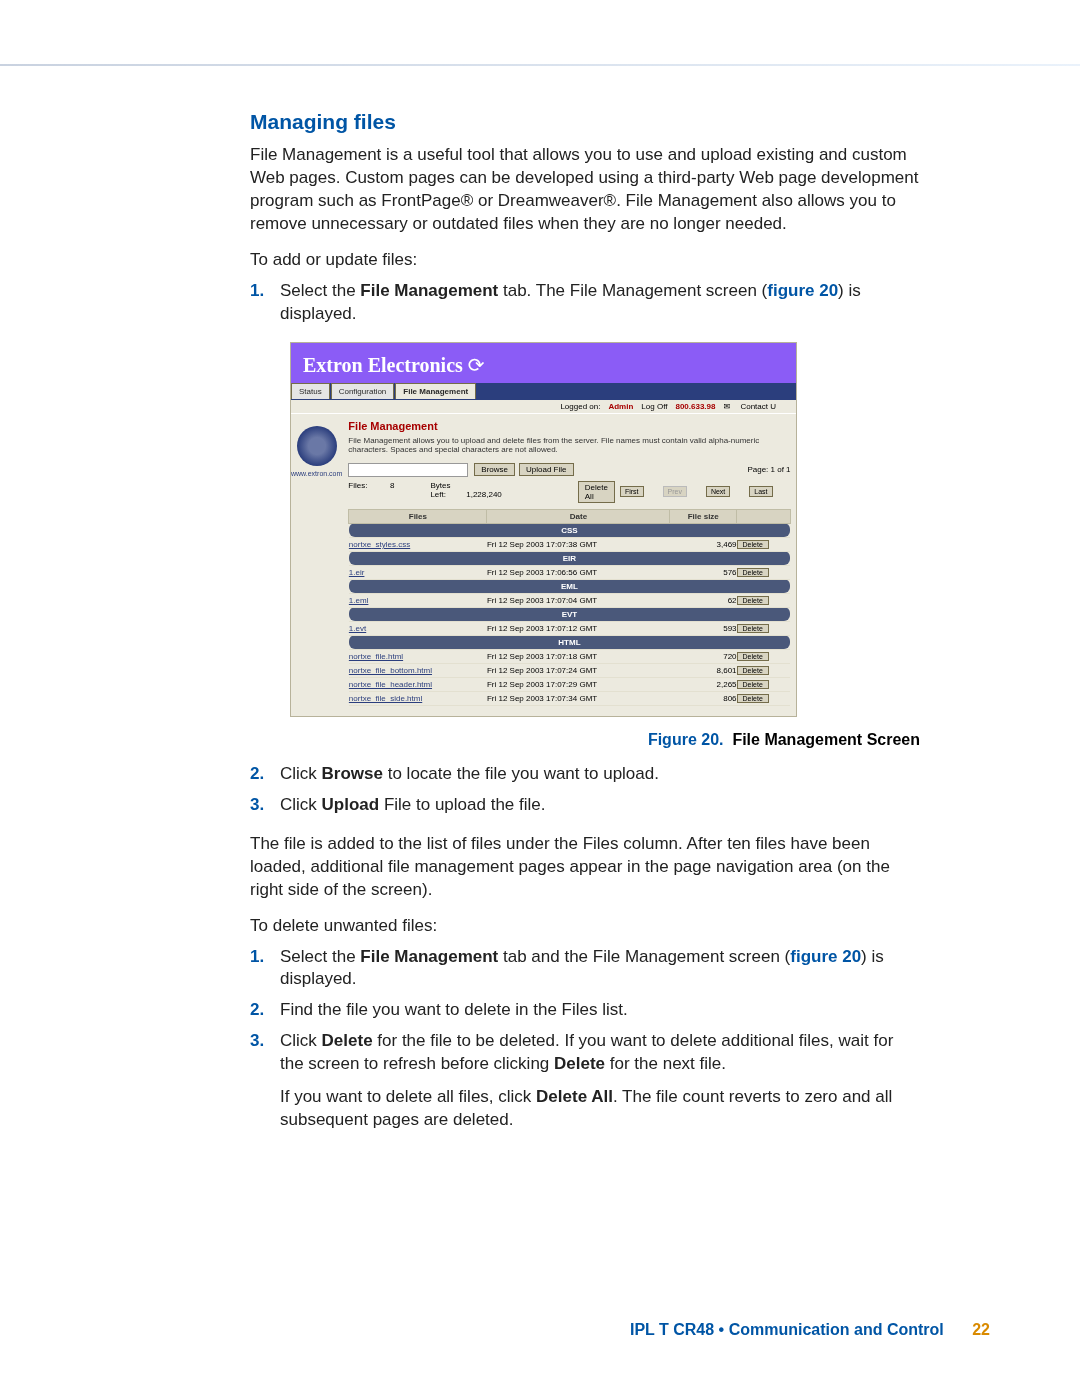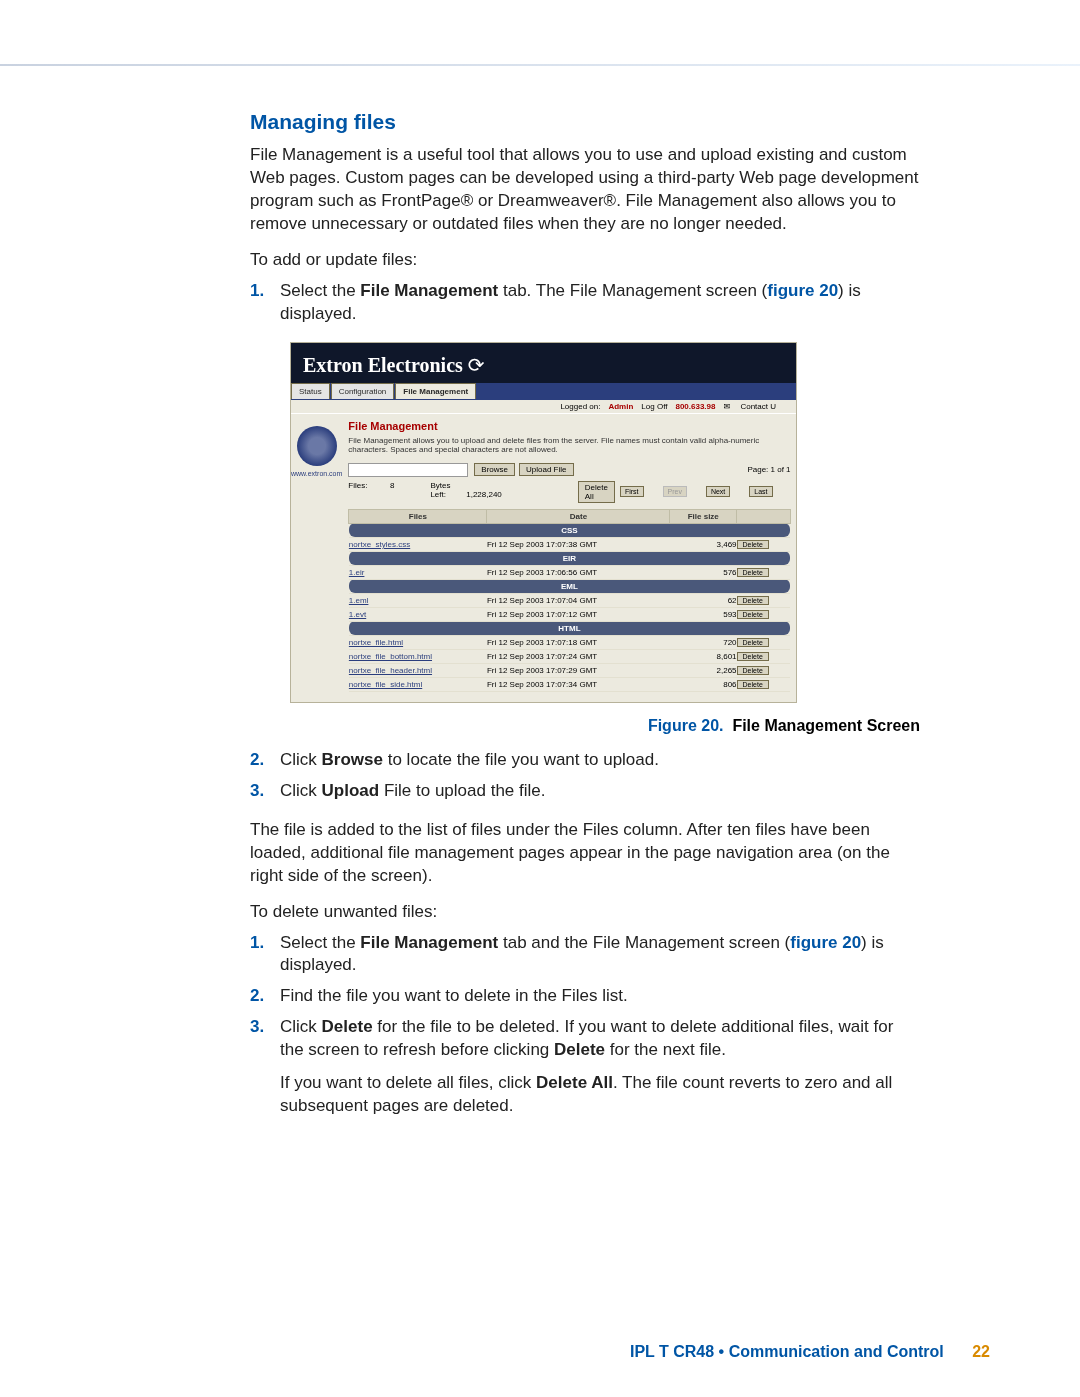--- a/index.html
+++ b/index.html
@@ -29,21 +29,21 @@
   .fig-caption { margin:14px 0 14px 40px; font-size:16px;text-align:right;}
   .fig-caption .figno{ color:#0055a5; font-weight:bold; }
   .fig-caption .figtitle{ color:#000; font-weight:bold; }
   .screenshot {
     margin:4px 0 0 40px;
     width:507px;
     border:1px solid #b7b29a;
     font-family: Verdana, Arial, sans-serif;
     background:#eceadf;
   }
-  .ss-header { background:#0f172a; color:#fff; padding:10px 12px 6px 12px; font-family:"Times New Roman",serif; font-size:20px;}
+  .ss-header { background:#8b5cf6; color:#fff; padding:10px 12px 6px 12px; font-family:"Times New Roman",serif; font-size:20px;}
   .ss-header .brand b{font-weight:bold;}
   .ss-tabs { display:flex; background:#2b3e7d; border-bottom:1px solid #2b3e7d;}
   .ss-tab { font-size:8px; padding:3px 7px; background:#e5e5e5; border:1px solid #746c4a; border-bottom:none; margin-right:1px; color:#2a2a2a;}
   .ss-tab.active { background:#eceadf; font-weight:bold;}
   .ss-subbar { display:flex; justify-content:flex-end; align-items:center; background:#eceadf; font-size:8px; padding:2px 20px; border-bottom:1px solid #fff;}
   .ss-subbar span{margin-left:8px;}
   .ss-subbar .admin{color:#a60000;font-weight:bold;}
   .ss-subbar .phone{color:#a60000;font-weight:bold;}
   .ss-body { display:flex;}
   .ss-side { width:76px; text-align:center; padding-top:8px; font-size:7px; color:#2b3e7d;}
@@ -59,21 +59,21 @@
   .ss-pagebtn.dim{color:#999;border-color:#bbb;}
   .ss-stats{display:flex;font-size:8px;margin-bottom:6px;}
   .ss-stats span{margin-right:18px;}
   table.ft{width:100%;font-size:8px;border-collapse:collapse;}
   table.ft th{background:#d8d4c2;border:1px solid #c0bda6;padding:2px 4px;font-weight:bold;color:#333;}
   table.ft td{padding:2px 0;border-bottom:1px solid #e3e0d0;border-radius:6px;}
   .cat-row td{background:#4a587a;color:#fff;text-align:center;font-weight:bold;padding:1px;}
   .flink{color:#2b3e7d;text-decoration:underline;}
   .sz{text-align:right;}
   .delbtn{font-size:7px;padding:0 5px;background:#d8d4c2;border:1px solid #746c4a;}
-  .footer{ position:absolute; bottom:36px; right:90px; font-size:16px;}
+  .footer{ position:absolute; bottom:58px; right:90px; font-size:16px;}
   .footer .ft-text{color:#0055a5;font-weight:bold;}
   .footer .pnum{color:#d98a00;font-weight:bold;margin-left:24px;}
 </style>
 </head>
 <body>
 
 <div class="page">
   <div class="top-rule"></div>
   <div class="content">
 
@@ -164,20 +164,23 @@
                 </tr>
             <tr class="cat-row">
                   <td colspan="4">EML</td>
                 </tr>
             <tr>
                   <td><span class="flink">1.eml</span></td>
                   <td>Fri 12 Sep 2003 17:07:04 GMT</td>
                   <td class="sz">62</td>
                   <td><span class="delbtn">Delete</span></td>
                 </tr>
+            <tr class="cat-row">
+                  <td colspan="4">EVT</td>
+                </tr>
             <tr>
                   <td><span class="flink">1.evt</span></td>
                   <td>Fri 12 Sep 2003 17:07:12 GMT</td>
                   <td class="sz">593</td>
                   <td><span class="delbtn">Delete</span></td>
                 </tr>
             <tr class="cat-row">
                   <td colspan="4">HTML</td>
                 </tr>
             <tr>

